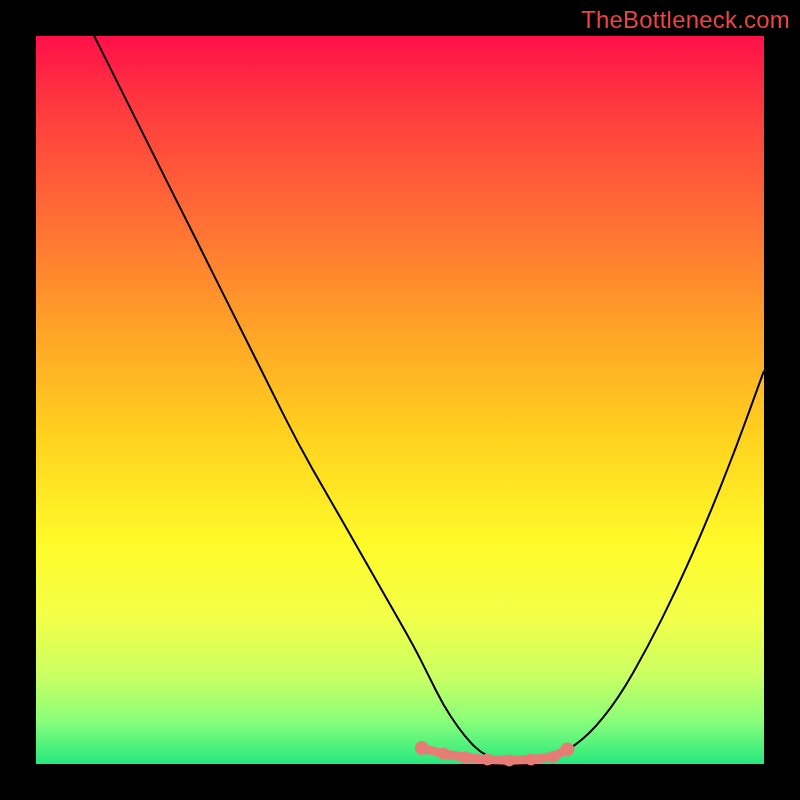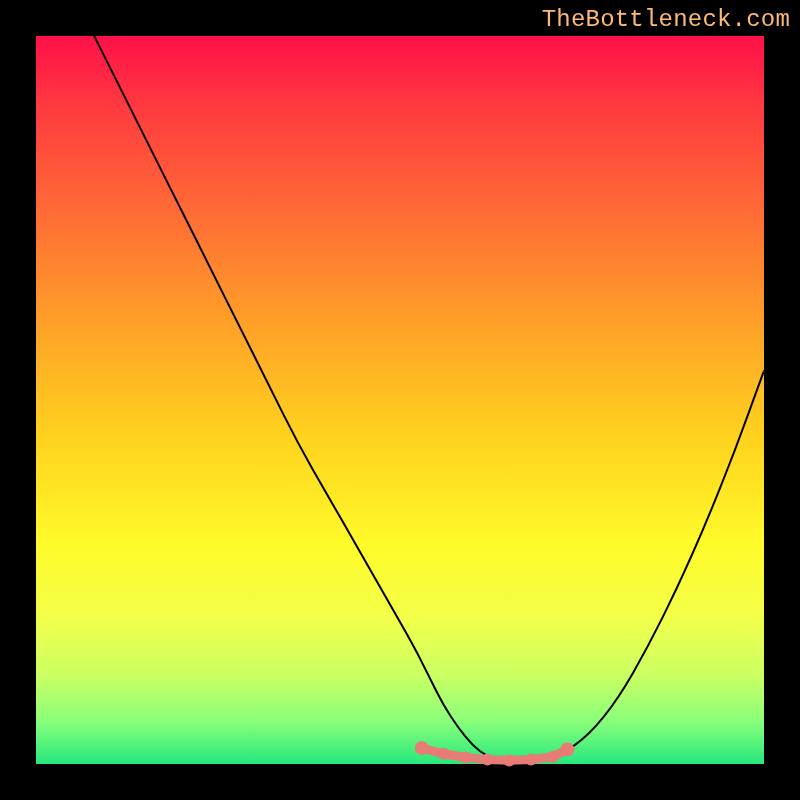--- a/index.html
+++ b/index.html
@@ -14,27 +14,26 @@
   .frame {
     position: relative;
     width: 800px;
     height: 800px;
     background: #000;
   }
   .watermark {
     position: absolute;
     top: 6px;
     right: 10px;
-    color: #fdba74;
+    color: #ef4444;
     font-size: 24px;
     font-weight: 400;
     letter-spacing: 0.2px;
     z-index: 10;
     user-select: none;
-    font-family: Liberation Mono, monospace;
   }
   svg {
     display: block;
   }
 </style>
 </head>
 <body>
 
 <div class="frame">
   <div class="watermark">TheBottleneck.com</div>

